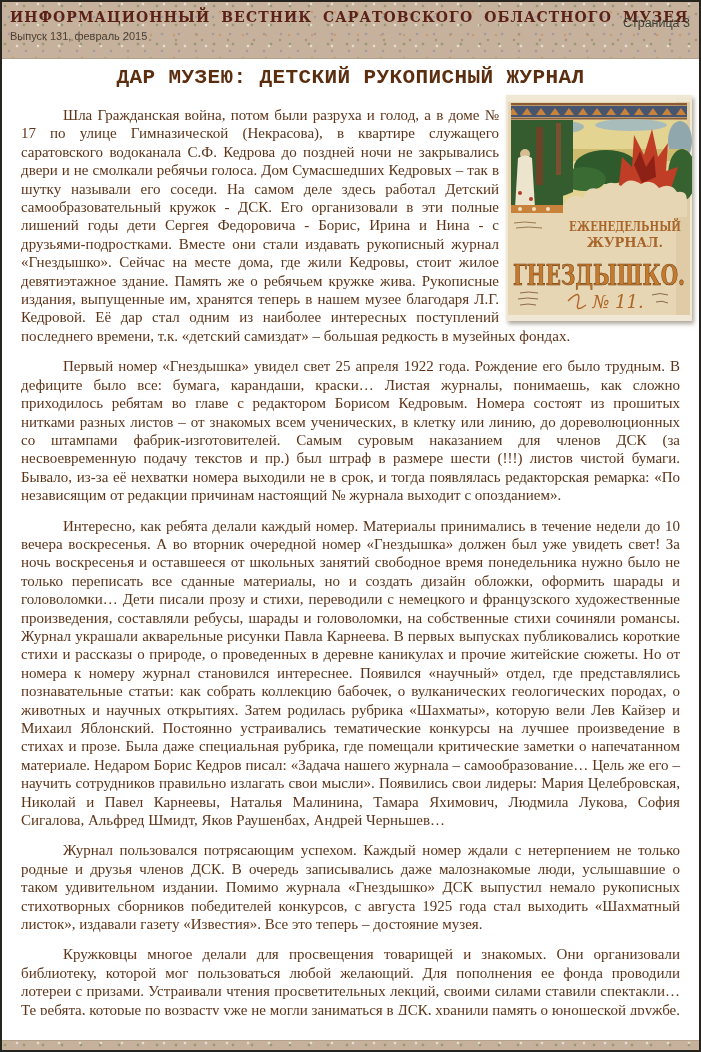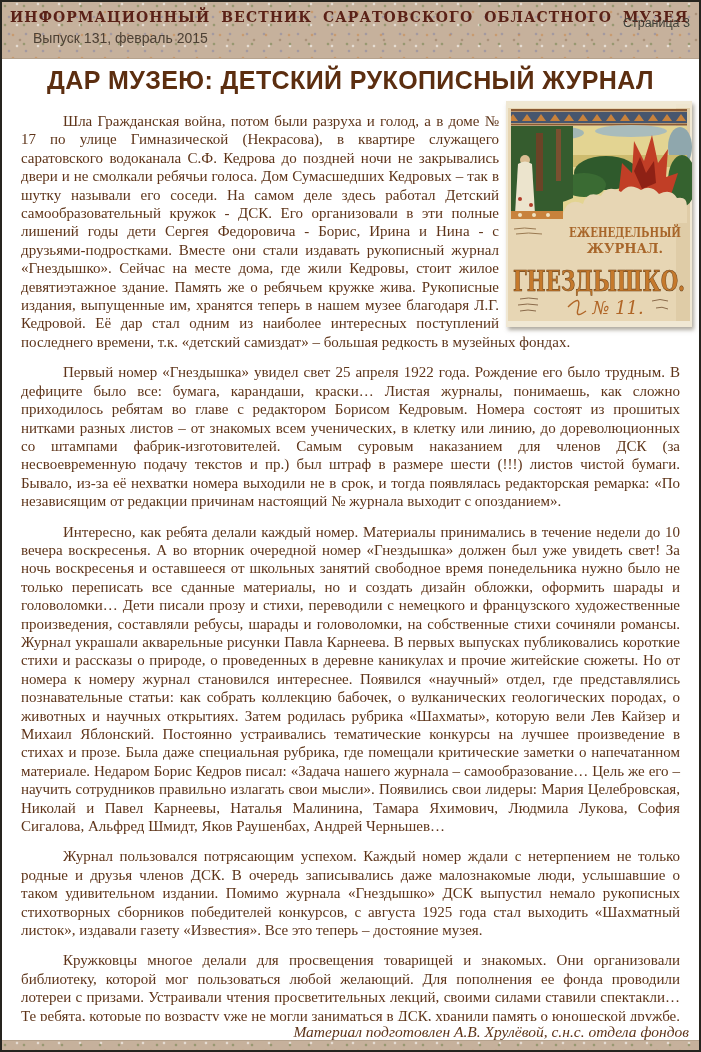--- a/index.html
+++ b/index.html
@@ -41,28 +41,28 @@
     white-space:nowrap;
   }
   .page-number{
     position:absolute;top:14px;right:9px;
     font-family:"Liberation Sans","DejaVu Sans",sans-serif;
     font-size:12.5px;color:#41413a;
   }
   .issue-line{
     margin-top:5px;
     font-family:"Liberation Sans","DejaVu Sans",sans-serif;
-    font-size:14px;color:#4c4034;margin-left:23px;
+    font-size:11px;color:#4c4034;
   }
   .article-title{
     margin:7px 6px 5px 6px;
     text-align:center;
-    font-family:Liberation Sans, sans-serif;
+    font-family:Liberation Mono, monospace;
     font-weight:bold;
-    font-size:25px;
+    font-size:21px;
     letter-spacing:.4px;
     color:#5c2e10;
   }
   .article{
     height:921px;
     overflow:hidden;
     padding:0 7px;
     text-align:justify;
     font-size:15px;
     line-height:18.4px;
@@ -170,17 +170,16 @@
     </svg>
 
     <p>Шла Гражданская война, потом были разруха и голод, а в доме № 17 по улице Гимназической (Некрасова), в квартире служащего саратовского водоканала С.Ф. Кедрова до поздней ночи не закрывались двери и не смолкали ребячьи голоса. Дом Сумасшедших Кедровых – так в шутку называли его соседи. На самом деле здесь работал Детский самообразовательный кружок - ДСК. Его организовали в эти полные лишений годы дети Сергея Федоровича - Борис, Ирина и Нина - с друзьями-подростками. Вместе они стали издавать рукописный журнал «Гнездышко». Сейчас на месте дома, где жили Кедровы, стоит жилое девятиэтажное здание. Память же о ребячьем кружке жива. Рукописные издания, выпущенные им, хранятся теперь в нашем музее благодаря Л.Г. Кедровой. Её дар стал одним из наиболее интересных поступлений последнего времени, т.к. «детский самиздат» – большая редкость в музейных фондах.</p>
     <p>Первый номер «Гнездышка» увидел свет 25 апреля 1922 года. Рождение его было трудным. В дефиците было все: бумага, карандаши, краски… Листая журналы, понимаешь, как сложно приходилось ребятам во главе с редактором Борисом Кедровым. Номера состоят из прошитых нитками разных листов – от знакомых всем ученических, в клетку или линию, до дореволюционных со штампами фабрик-изготовителей. Самым суровым наказанием для членов ДСК (за несвоевременную подачу текстов и пр.) был штраф в размере шести (!!!) листов чистой бумаги. Бывало, из-за её нехватки номера выходили не в срок, и тогда появлялась редакторская ремарка: «По независящим от редакции причинам настоящий № журнала выходит с опозданием».</p>
     <p>Интересно, как ребята делали каждый номер. Материалы принимались в течение недели до 10 вечера воскресенья. А во вторник очередной номер «Гнездышка» должен был уже увидеть свет! За ночь воскресенья и оставшееся от школьных занятий свободное время понедельника нужно было не только переписать все сданные материалы, но и создать дизайн обложки, оформить шарады и головоломки… Дети писали прозу и стихи, переводили с немецкого и французского художественные произведения, составляли ребусы, шарады и головоломки, на собственные стихи сочиняли романсы. Журнал украшали акварельные рисунки Павла Карнеева. В первых выпусках публиковались короткие стихи и рассказы о природе, о проведенных в деревне каникулах и прочие житейские сюжеты. Но от номера к номеру журнал становился интереснее. Появился «научный» отдел, где представлялись познавательные статьи: как собрать коллекцию бабочек, о вулканических геологических породах, о животных и научных открытиях. Затем родилась рубрика «Шахматы», которую вели Лев Кайзер и Михаил Яблонский. Постоянно устраивались тематические конкурсы на лучшее произведение в стихах и прозе. Была даже специальная рубрика, где помещали критические заметки о напечатанном материале. Недаром Борис Кедров писал: «Задача нашего журнала – самообразование… Цель же его – научить сотрудников правильно излагать свои мысли». Появились свои лидеры: Мария Целебровская, Николай и Павел Карнеевы, Наталья Малинина, Тамара Яхимович, Людмила Лукова, София Сигалова, Альфред Шмидт, Яков Раушенбах, Андрей Черньшев…</p>
     <p>Журнал пользовался потрясающим успехом. Каждый номер ждали с нетерпением не только родные и друзья членов ДСК. В очередь записывались даже малознакомые люди, услышавшие о таком удивительном издании. Помимо журнала «Гнездышко» ДСК выпустил немало рукописных стихотворных сборников победителей конкурсов, с августа 1925 года стал выходить «Шахматный листок», издавали газету «Известия». Все это теперь – достояние музея.</p>
     <p>Кружковцы многое делали для просвещения товарищей и знакомых. Они организовали библиотеку, которой мог пользоваться любой желающий. Для пополнения ее фонда проводили лотереи с призами. Устраивали чтения просветительных лекций, своими силами ставили спектакли… Те ребята, которые по возрасту уже не могли заниматься в ДСК, хранили память о юношеской дружбе. В одном из номеров «Гнездышка» было опубликовано письмо Николая Карнеева: «Я уезжаю. Пять месяцев я не увижу больше «ДСК». Но лучшим воспоминанием моим во время разлуки будут для меня те дни, те вечера, которые я провел с вами…»</p>
     <p>О том, как сложились их судьбы, мы знаем мало. Павел Карнеев стал художником; Наташа Федотова оказалась в числе репрессированных в 1930-е гг. из-за родственников-эмигрантов во Франции; Нина Кедрова через несколько лет умерла от туберкулеза. Борис Кедров окончил инженерно-мелиоративный факультет Саратовского сельскохозяйственного института. Его дочь, Наталья Борисовна Черных, проживает ныне в Казани, она переводчик. Ирина Кедрова по окончании мехмата Ленинградского университета работала в нашем городе. Ее сын Вадим, военный летчик, а затем инженер на саратовском предприятии «Корпус», был мужем Людмилы Григорьевны, которая и сберегла семейный архив.</p>
   </div>
 
-  <div class="byline">Материал подготовлен А.В. Хрулёвой, с.н.с. отдела фондов</div>
 
   <div class="footer-bar tanbar"></div>
 
 </div>
 
 </body></html>

